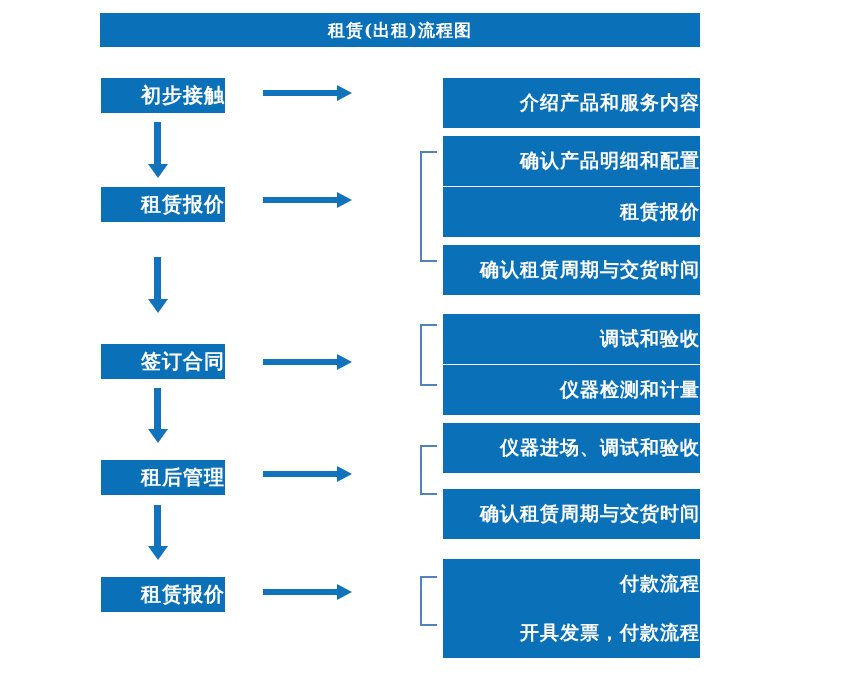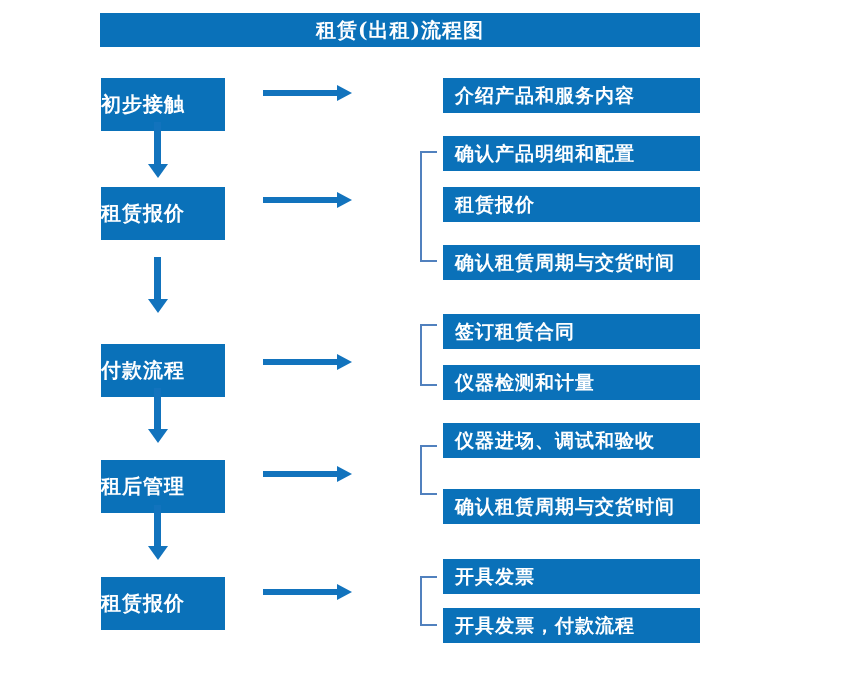--- a/index.html
+++ b/index.html
@@ -13,32 +13,32 @@
     width:844px;height:688px;
     background:#ffffff;
     font-family:"DejaVu Serif","Liberation Serif",serif;
     overflow:hidden;
   }
   .title-bar{
     position:absolute;left:100px;top:13px;width:600px;height:34px;
     background:var(--box-blue);
     display:flex;align-items:center;justify-content:center;
   }
-  .title-bar span{color:#fff;font-size:20px;font-weight:bold;letter-spacing:1px;}
+  .title-bar span{color:#fff;font-size:17px;font-weight:bold;letter-spacing:1px;}
   .stage{
-    position:absolute;left:101px;width:124px;height:53px;
+    position:absolute;left:101px;width:124px;height:35px;
     background:var(--box-blue);
-    display:flex;align-items:center;justify-content:flex-start;
+    display:flex;align-items:center;justify-content:flex-end;
   }
   .stage span{color:#fff;font-size:20px;font-weight:bold;letter-spacing:1px;}
   .detail{
-    position:absolute;left:443px;width:257px;height:35px;
+    position:absolute;left:443px;width:257px;height:50px;
     background:var(--box-blue);
     display:flex;align-items:center;
-    padding-left:12px;box-sizing:border-box;
+    padding-left:12px;box-sizing:border-box;justify-content:flex-end;
   }
   .detail span{color:#fff;font-size:19px;font-weight:bold;letter-spacing:1px;white-space:nowrap;}
   
   .h-arrow{position:absolute;left:263px;height:16px;display:flex;align-items:center;}
   .h-arrow .shaft{width:74px;height:6px;background:var(--arrow-blue);}
   .h-arrow .head{width:0;height:0;border-top:8px solid transparent;border-bottom:8px solid transparent;border-left:15px solid var(--arrow-blue);}
   
   .v-arrow{position:absolute;left:147px;width:21px;display:flex;flex-direction:column;align-items:center;}
   .v-arrow .shaft{width:7px;background:var(--arrow-blue);}
   .v-arrow .head{width:0;height:0;border-left:10px solid transparent;border-right:10px solid transparent;border-top:14px solid var(--arrow-blue);}
@@ -60,21 +60,21 @@
     <span>租赁(出租)流程图</span>
   </div>
 
   <div class="stage" style="top:78px">
     <span>初步接触</span>
   </div>
   <div class="stage" style="top:187px">
     <span>租赁报价</span>
   </div>
   <div class="stage" style="top:344px">
-    <span>付款流程</span>
+    <span>签订合同</span>
   </div>
   <div class="stage" style="top:460px">
     <span>租后管理</span>
   </div>
   <div class="stage" style="top:577px">
     <span>租赁报价</span>
   </div>
 
   <div class="v-arrow" style="top:122px">
     <div class="shaft" style="height:42px"></div>
@@ -127,33 +127,33 @@
     <span>确认产品明细和配置</span>
   </div>
   <div class="detail" style="top:245px">
     <span>确认租赁周期与交货时间</span>
   </div>
   <div class="detail" style="top:187px">
     <span>租赁报价</span>
   </div>
 
   <div class="detail" style="top:314px">
-    <span>签订租赁合同</span>
+    <span>调试和验收</span>
   </div>
   <div class="detail" style="top:423px">
     <span>仪器进场、调试和验收</span>
   </div>
 
   <div class="detail" style="top:365px">
     <span>仪器检测和计量</span>
   </div>
   <div class="detail" style="top:489px">
     <span>确认租赁周期与交货时间</span>
   </div>
 
   <div class="detail" style="top:559px">
-    <span>开具发票</span>
+    <span>付款流程</span>
   </div>
   <div class="detail" style="top:608px">
     <span>开具发票，付款流程</span>
   </div>
 
 </div>
 
 </body></html>

